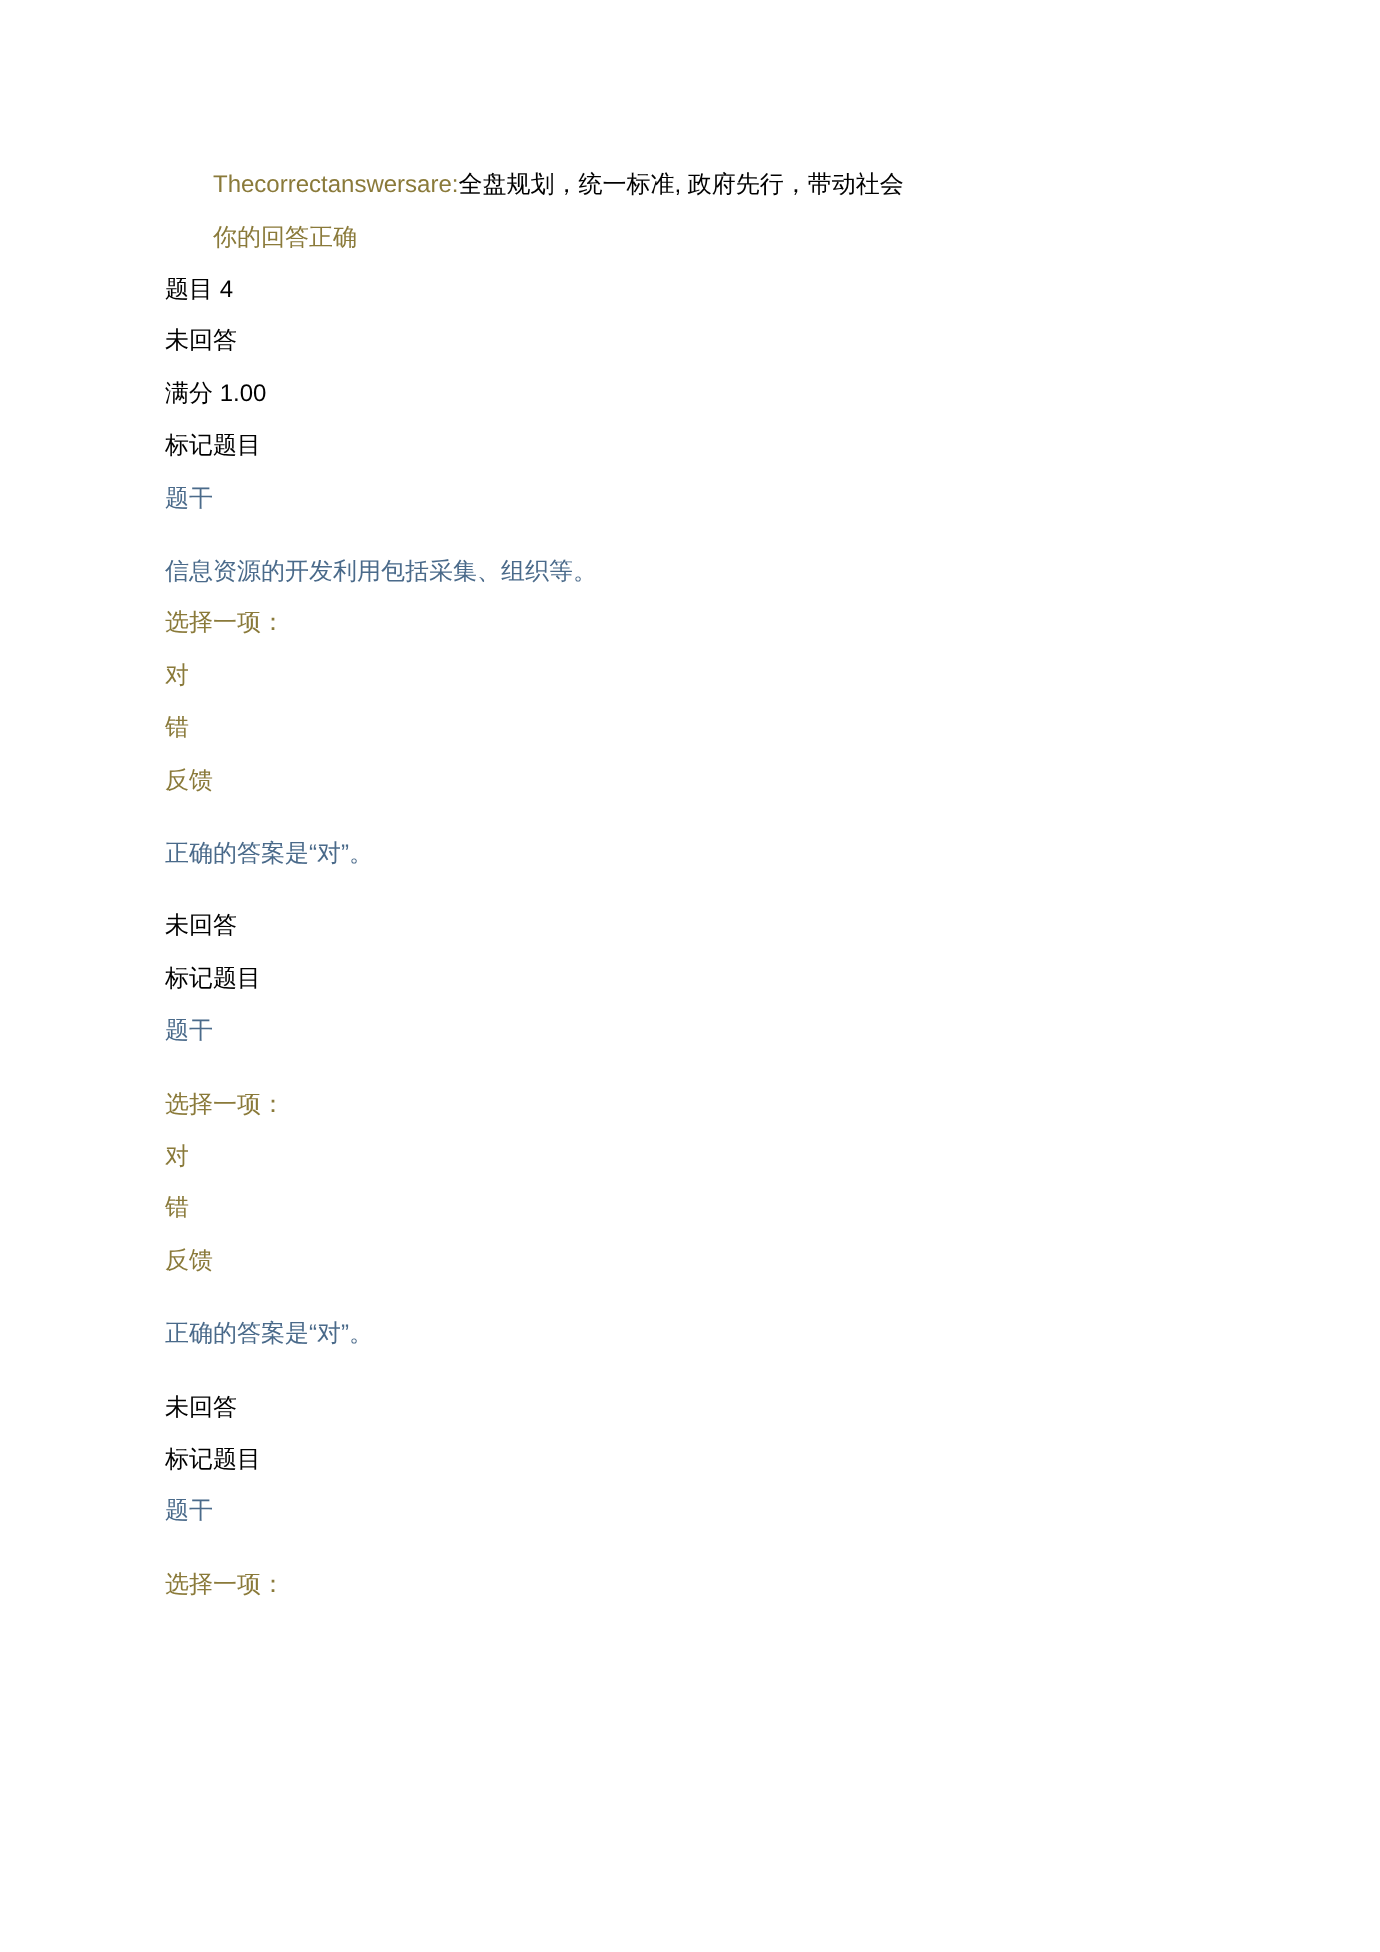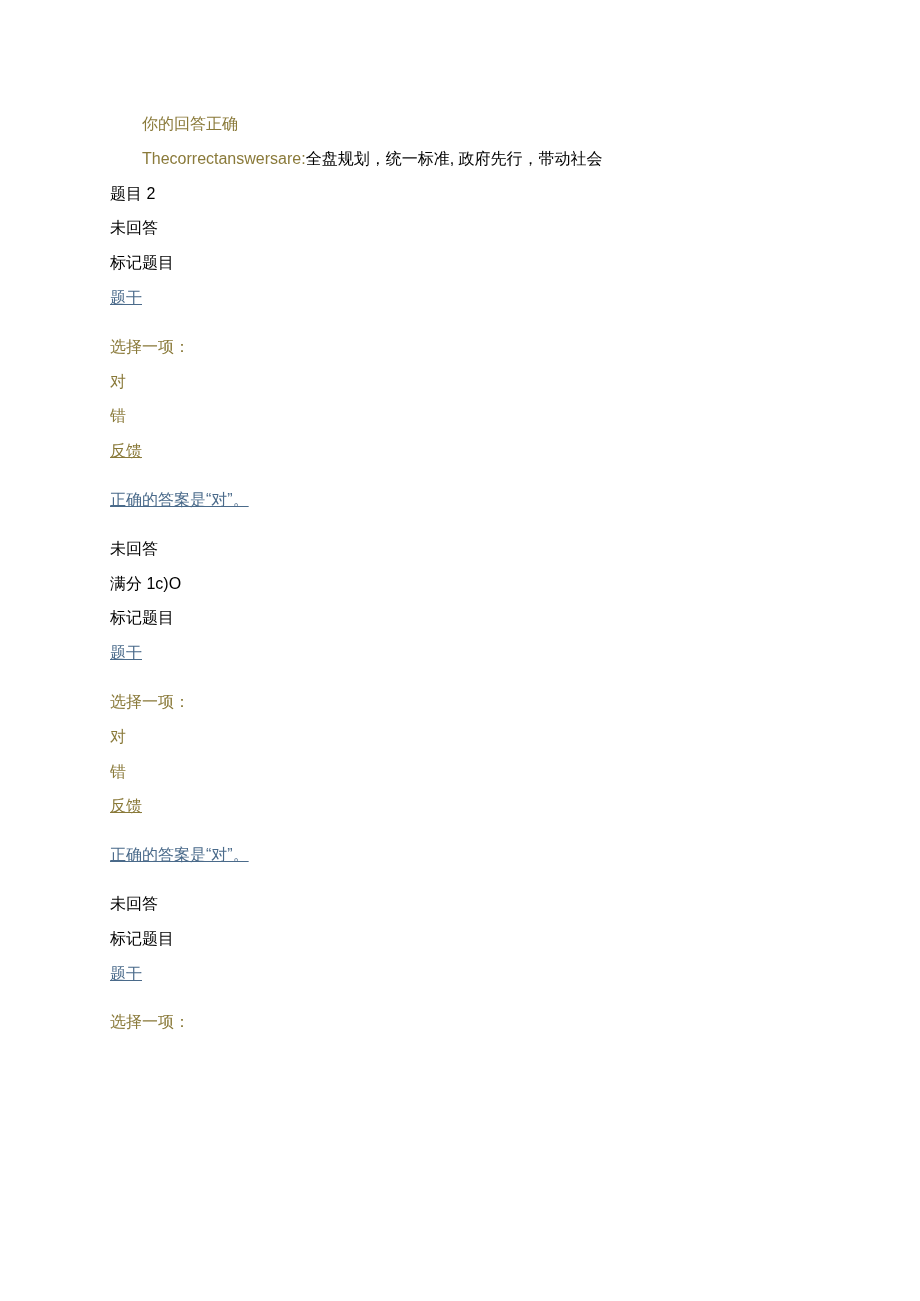--- a/index.html
+++ b/index.html
@@ -29,47 +29,47 @@
     color: #000;
   }
   .block {
     margin-bottom: 6px;
   }
   .gap-before {
     margin-top: 4px;
   }
   .gap-after {
     margin-bottom: 20px;
-    text-decoration: underline;
   }
 </style>
 </head>
 <body>
 
 <div class="page">
 
-  <div class="indent block olive">你的回答正确</div>
   <div class="indent block">
     <span class="olive">Thecorrectanswersare:</span><span class="black">全盘规划，统一标准, 政府先行，带动社会</span>
   </div>
+  <div class="indent block olive">你的回答正确</div>
 
-  <div class="block black">题目 2</div>
+  <div class="block black">题目 4</div>
   <div class="block black gap-before">未回答</div>
+  <div class="block black">满分 1.00</div>
   <div class="block black">标记题目</div>
   <div class="block steel gap-after">题干</div>
 
+  <div class="block steel gap-before">信息资源的开发利用包括采集、组织等。</div>
   <div class="block olive">选择一项：</div>
   <div class="block olive">对</div>
   <div class="block olive">错</div>
   <div class="block olive gap-after">反馈</div>
 
   <div class="block steel gap-before gap-after">正确的答案是“对”。</div>
 
   <div class="block black gap-before">未回答</div>
-  <div class="block black">满分 1c)O</div>
   <div class="block black">标记题目</div>
   <div class="block steel gap-after">题干</div>
 
   <div class="block olive">选择一项：</div>
   <div class="block olive">对</div>
   <div class="block olive">错</div>
   <div class="block olive gap-after">反馈</div>
 
   <div class="block steel gap-before gap-after">正确的答案是“对”。</div>
 

